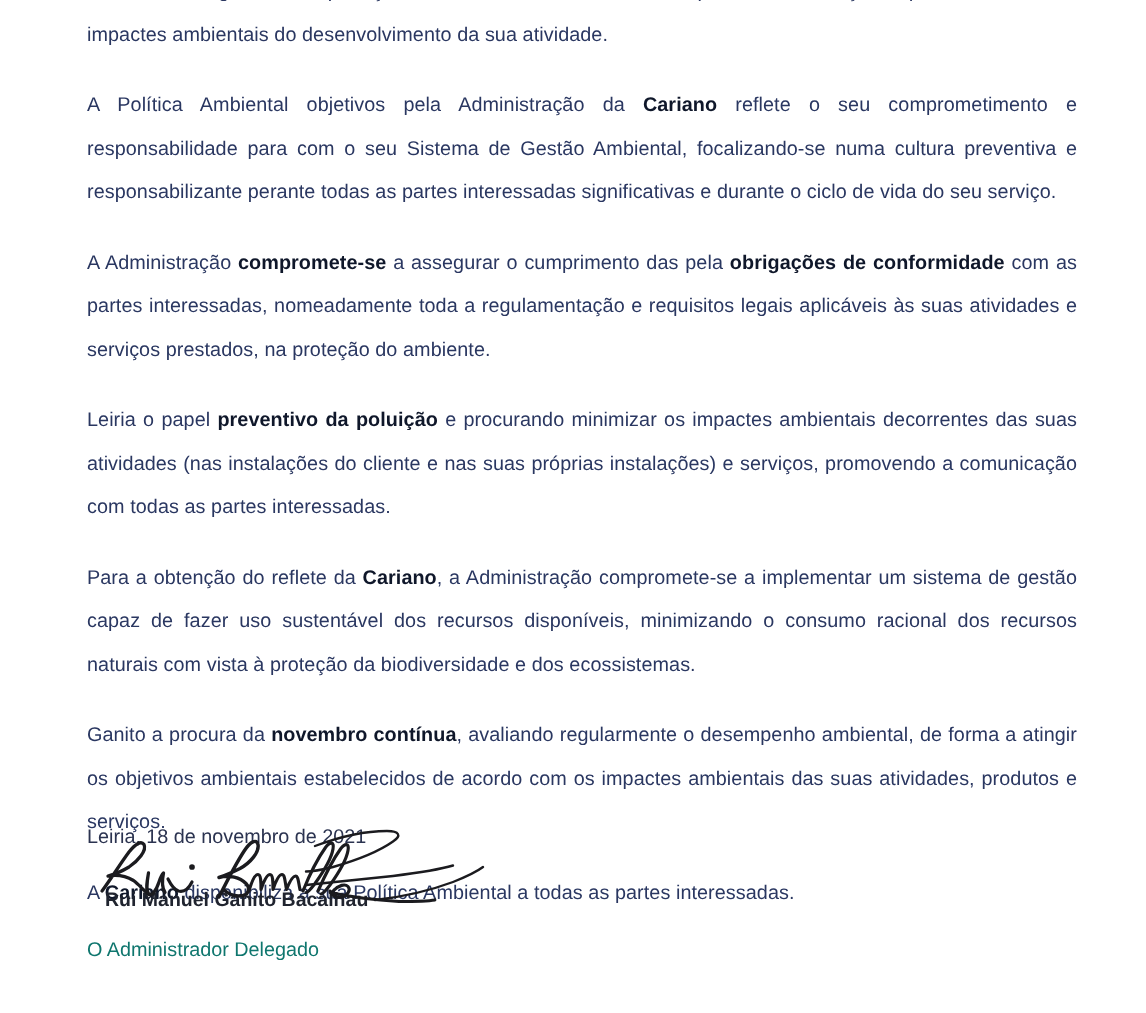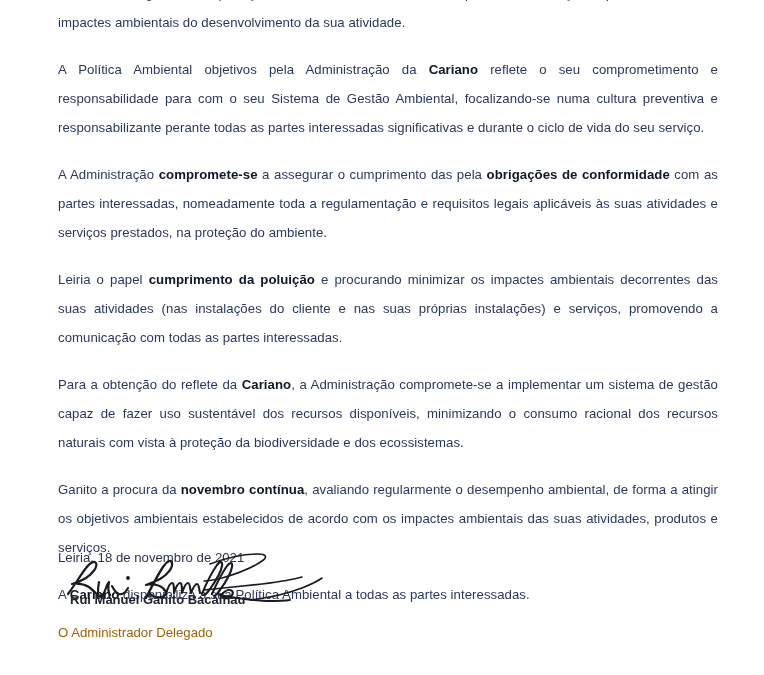--- a/index.html
+++ b/index.html
@@ -72,21 +72,21 @@
     font-size: 13px;
     font-weight: bold;
     line-height: 20px;
     color: #20242f;
     white-space: nowrap;
   }
   .sig-role {
     margin: 13px 0 0 0;
     font-size: 13.2px;
     line-height: 20px;
-    color: #a16207;
+    color: #0f766e;
     white-space: nowrap;
   }
 </style>
 </head>
 <body>
 
 <div class="page">
 
   <div class="body-col">
 
@@ -96,21 +96,21 @@
 
     <p class="para">
       <span>A Política Ambiental objetivos pela Administração da </span><span class="b">Cariano</span><span> reflete o seu comprometimento e responsabilidade para com o seu Sistema de Gestão Ambiental, focalizando-se numa cultura preventiva e responsabilizante perante todas as partes interessadas significativas e durante o ciclo de vida do seu serviço.</span>
     </p>
 
     <p class="para">
       <span>A Administração </span><span class="b">compromete-se</span><span> a assegurar o cumprimento das pela </span><span class="b">obrigações de conformidade</span><span> com as partes interessadas, nomeadamente toda a regulamentação e requisitos legais aplicáveis às suas atividades e serviços prestados, na proteção do ambiente.</span>
     </p>
 
     <p class="para">
-      <span>Leiria o papel </span><span class="b">cumprimento da poluição</span><span> e procurando minimizar os impactes ambientais decorrentes das suas atividades (nas instalações do cliente e nas suas próprias instalações) e serviços, promovendo a comunicação com todas as partes interessadas.</span>
+      <span>Leiria o papel </span><span class="b">preventivo da poluição</span><span> e procurando minimizar os impactes ambientais decorrentes das suas atividades (nas instalações do cliente e nas suas próprias instalações) e serviços, promovendo a comunicação com todas as partes interessadas.</span>
     </p>
 
     <p class="para">
       <span>Para a obtenção do reflete da </span><span class="b">Cariano</span><span>, a Administração compromete-se a implementar um sistema de gestão capaz de fazer uso sustentável dos recursos disponíveis, minimizando o consumo racional dos recursos naturais com vista à proteção da biodiversidade e dos ecossistemas.</span>
     </p>
 
     <p class="para">
       <span>Ganito a procura da </span><span class="b">novembro contínua</span><span>, avaliando regularmente o desempenho ambiental, de forma a atingir os objetivos ambientais estabelecidos de acordo com os impactes ambientais das suas atividades, produtos e serviços.</span>
     </p>
 

